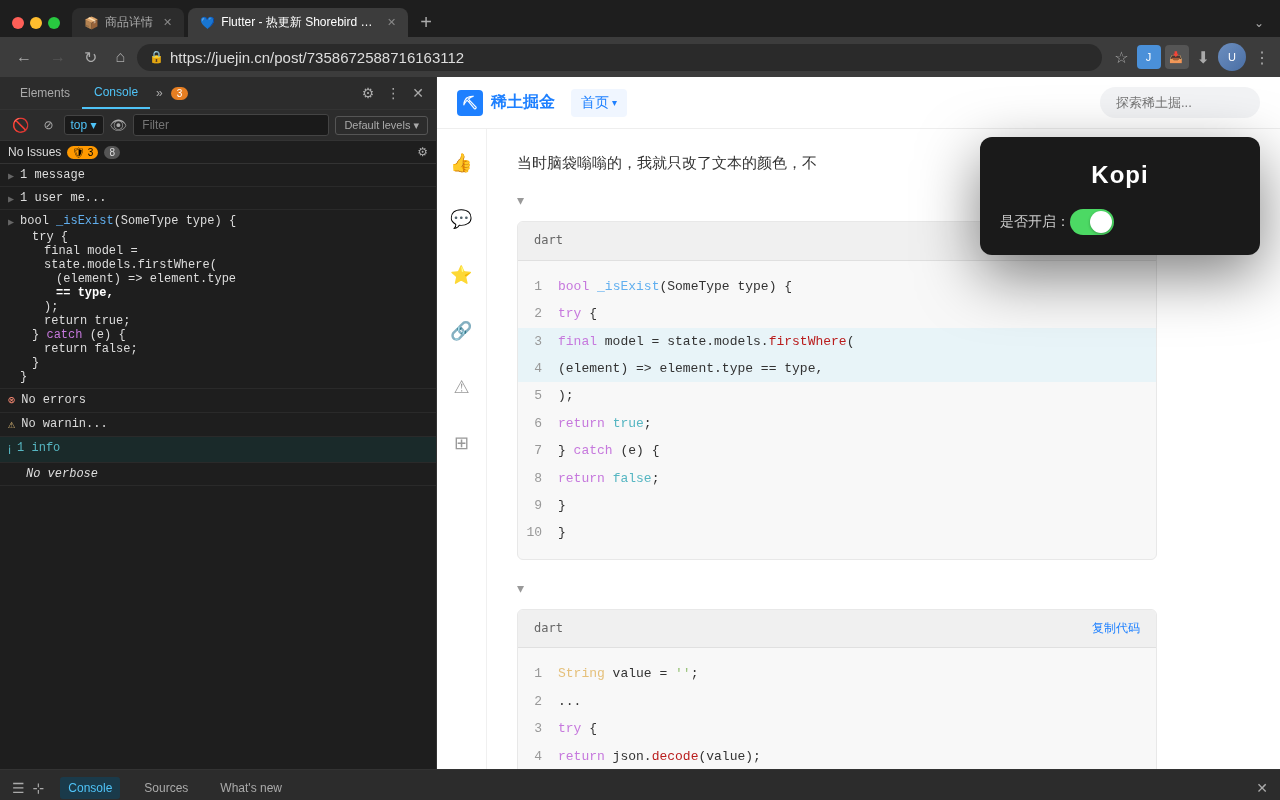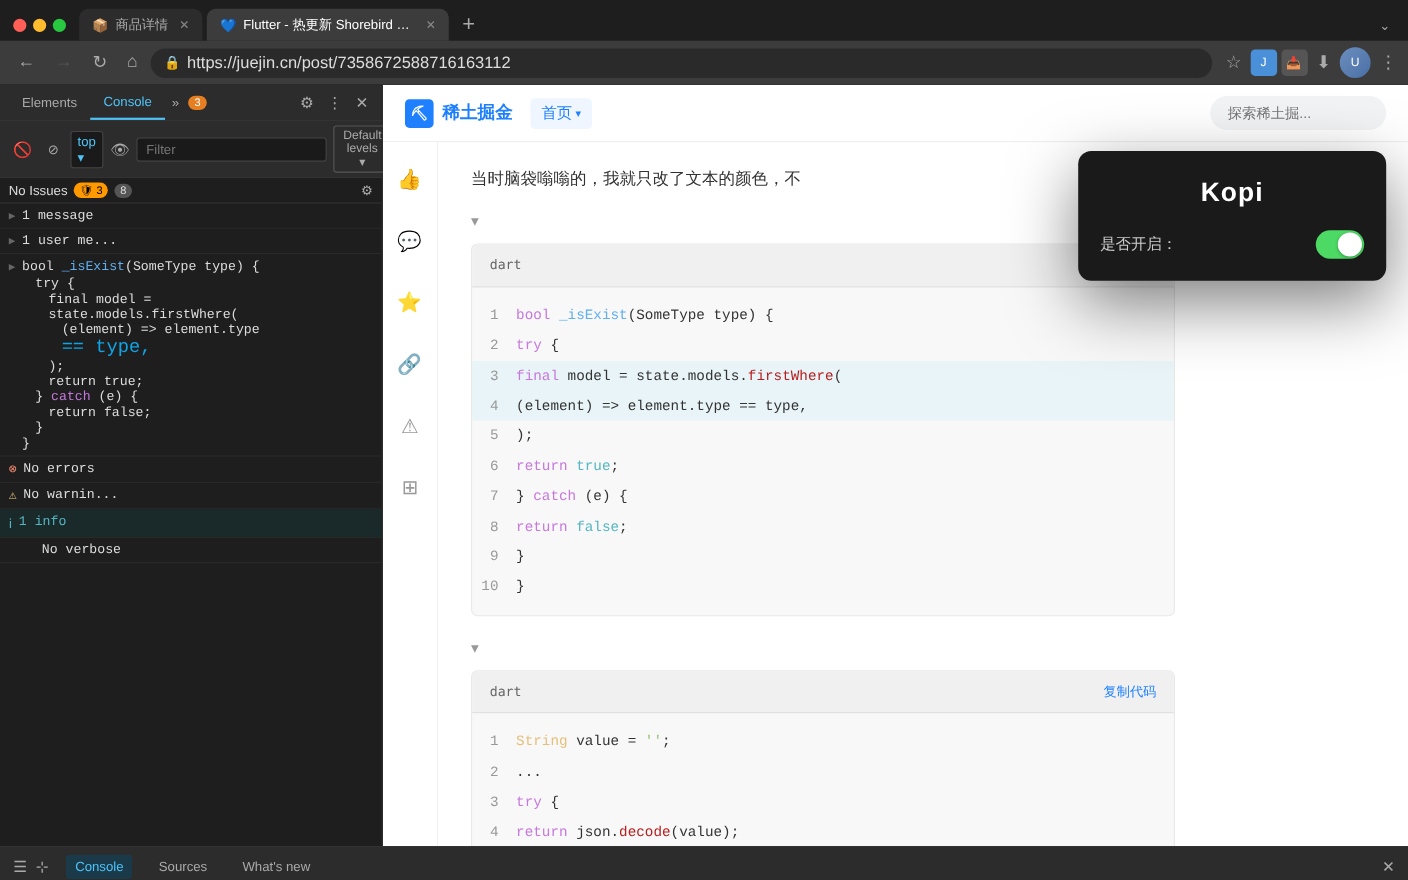--- a/index.html
+++ b/index.html
@@ -51,21 +51,21 @@
       </div>
       <div style="color:#aaa;font-size:16px;cursor:pointer;">⬇</div>
       <div style="width:28px;height:28px;border-radius:50%;background:linear-gradient(135deg,#6c8ebf,#4a6fa5);display:flex;align-items:center;justify-content:center;color:white;font-size:11px;cursor:pointer;">U</div>
       <button style="background:none;border:none;color:#aaa;font-size:16px;cursor:pointer;">⋮</button>
     </div>
   </div>
 </div>
 
 <div style="display:flex;height:calc(800px - 72px - 36px);">
 
-  <div style="width:348px;background:#1e1e1e;border-right:1px solid #333;display:flex;flex-direction:column;flex-shrink:0;">
+  <div style="width:437px;background:#1e1e1e;border-right:1px solid #333;display:flex;flex-direction:column;flex-shrink:0;">
 
     <div style="display:flex;align-items:center;background:#2c2c2c;border-bottom:1px solid #333;padding:0 8px;">
       <div style="padding:8px 12px;font-size:12px;color:#aaa;cursor:pointer;">Elements</div>
       <div style="padding:8px 12px;font-size:12px;color:#4fc3f7;cursor:pointer;border-bottom:2px solid #4fc3f7;">Console</div>
       <div style="padding:8px 6px;font-size:12px;color:#aaa;cursor:pointer;">»</div>
       <div style="background:#e67e22;color:white;border-radius:10px;padding:1px 6px;font-size:10px;margin-left:2px;">3</div>
       <div style="margin-left:auto;display:flex;gap:4px;">
         <button style="background:none;border:none;color:#aaa;cursor:pointer;font-size:14px;padding:4px;">⚙</button>
         <button style="background:none;border:none;color:#aaa;cursor:pointer;font-size:14px;padding:4px;">⋮</button>
         <button style="background:none;border:none;color:#aaa;cursor:pointer;font-size:14px;padding:4px;">✕</button>
@@ -103,21 +103,21 @@
 
       <div style="padding:4px 8px;border-bottom:1px solid #2a2a2a;color:#ddd;cursor:pointer;">
         <div style="display:flex;gap:6px;">
           <span style="color:#666;font-size:10px;margin-top:2px;">▶</span>
           <div>
             <div style="color:#ddd;font-size:12px;margin-bottom:2px;">bool <span style="color:#61afef;">_isExist</span>(SomeType type) {</div>
             <div style="color:#ddd;font-size:12px;padding-left:12px;">try {</div>
             <div style="color:#ddd;font-size:12px;padding-left:24px;">final model =</div>
             <div style="color:#ddd;font-size:12px;padding-left:24px;">state.models.firstWhere(</div>
             <div style="color:#ddd;font-size:12px;padding-left:36px;">(element) =&gt; element.type</div>
-            <div style="color:#0ea5e9;font-size:17px;padding-left:36px;">== type,</div>
+            <div style="color:#ffffff;font-size:12px;padding-left:36px;font-weight:bold;">== type,</div>
             <div style="color:#ddd;font-size:12px;padding-left:24px;">);</div>
             <div style="color:#ddd;font-size:12px;padding-left:24px;">return true;</div>
             <div style="color:#ddd;font-size:12px;padding-left:12px;">} <span style="color:#c678dd;">catch</span> (e) {</div>
             <div style="color:#ddd;font-size:12px;padding-left:24px;">return false;</div>
             <div style="color:#ddd;font-size:12px;padding-left:12px;">}</div>
             <div style="color:#ddd;font-size:12px;">}</div>
           </div>
         </div>
       </div>
 
@@ -129,21 +129,21 @@
       <div style="display:flex;align-items:flex-start;padding:4px 8px;border-bottom:1px solid #2a2a2a;gap:6px;cursor:pointer;color:#ddd;">
         <span style="color:#e5c07b;font-size:12px;">⚠</span>
         <span>No warnin...</span>
       </div>
 
       <div style="display:flex;align-items:flex-start;padding:4px 8px;border-bottom:1px solid #2a2a2a;gap:6px;cursor:pointer;background:#1a2a2a;">
         <span style="color:#56b6c2;font-size:12px;">ℹ</span>
         <span style="color:#56b6c2;">1 info</span>
       </div>
 
-      <div style="display:flex;align-items:flex-start;padding:4px 16px;border-bottom:1px solid #2a2a2a;gap:6px;cursor:pointer;color:#ddd;">
+      <div style="display:flex;align-items:flex-start;padding:4px 4px;border-bottom:1px solid #2a2a2a;gap:6px;cursor:pointer;color:#ddd;font-style:italic;">
         <span style="width:16px;"></span>
         <span>No verbose</span>
       </div>
 
     </div>
   </div>
 
   <div style="flex:1;background:#fff;overflow-y:auto;position:relative;display:flex;flex-direction:column;">
 
     <div style="display:flex;align-items:center;padding:10px 20px;border-bottom:1px solid #eee;gap:16px;flex-shrink:0;">
@@ -273,21 +273,21 @@
 
           </div>
         </div>
 
       </div>
     </div>
 
     <div style="position:absolute;top:60px;right:20px;width:280px;background:#1a1a1a;border-radius:12px;box-shadow:0 20px 60px rgba(0,0,0,0.5);z-index:100;overflow:hidden;">
       <div style="padding:24px 20px 20px;text-align:center;">
         <div style="color:white;font-size:24px;font-weight:700;margin-bottom:20px;letter-spacing:1px;">Kopi</div>
-        <div style="display:flex;align-items:center;justify-content:space-between;">
+        <div style="display:flex;align-items:center;justify-content:flex-start;">
           <span style="color:#ccc;font-size:14px;">是否开启：</span>
           <div style="width:44px;height:26px;background:#4cd964;border-radius:13px;position:relative;cursor:pointer;">
             <div style="width:22px;height:22px;background:white;border-radius:50%;position:absolute;top:2px;right:2px;box-shadow:0 1px 3px rgba(0,0,0,0.3);"></div>
           </div>
         </div>
       </div>
     </div>
 
   </div>
 </div>

